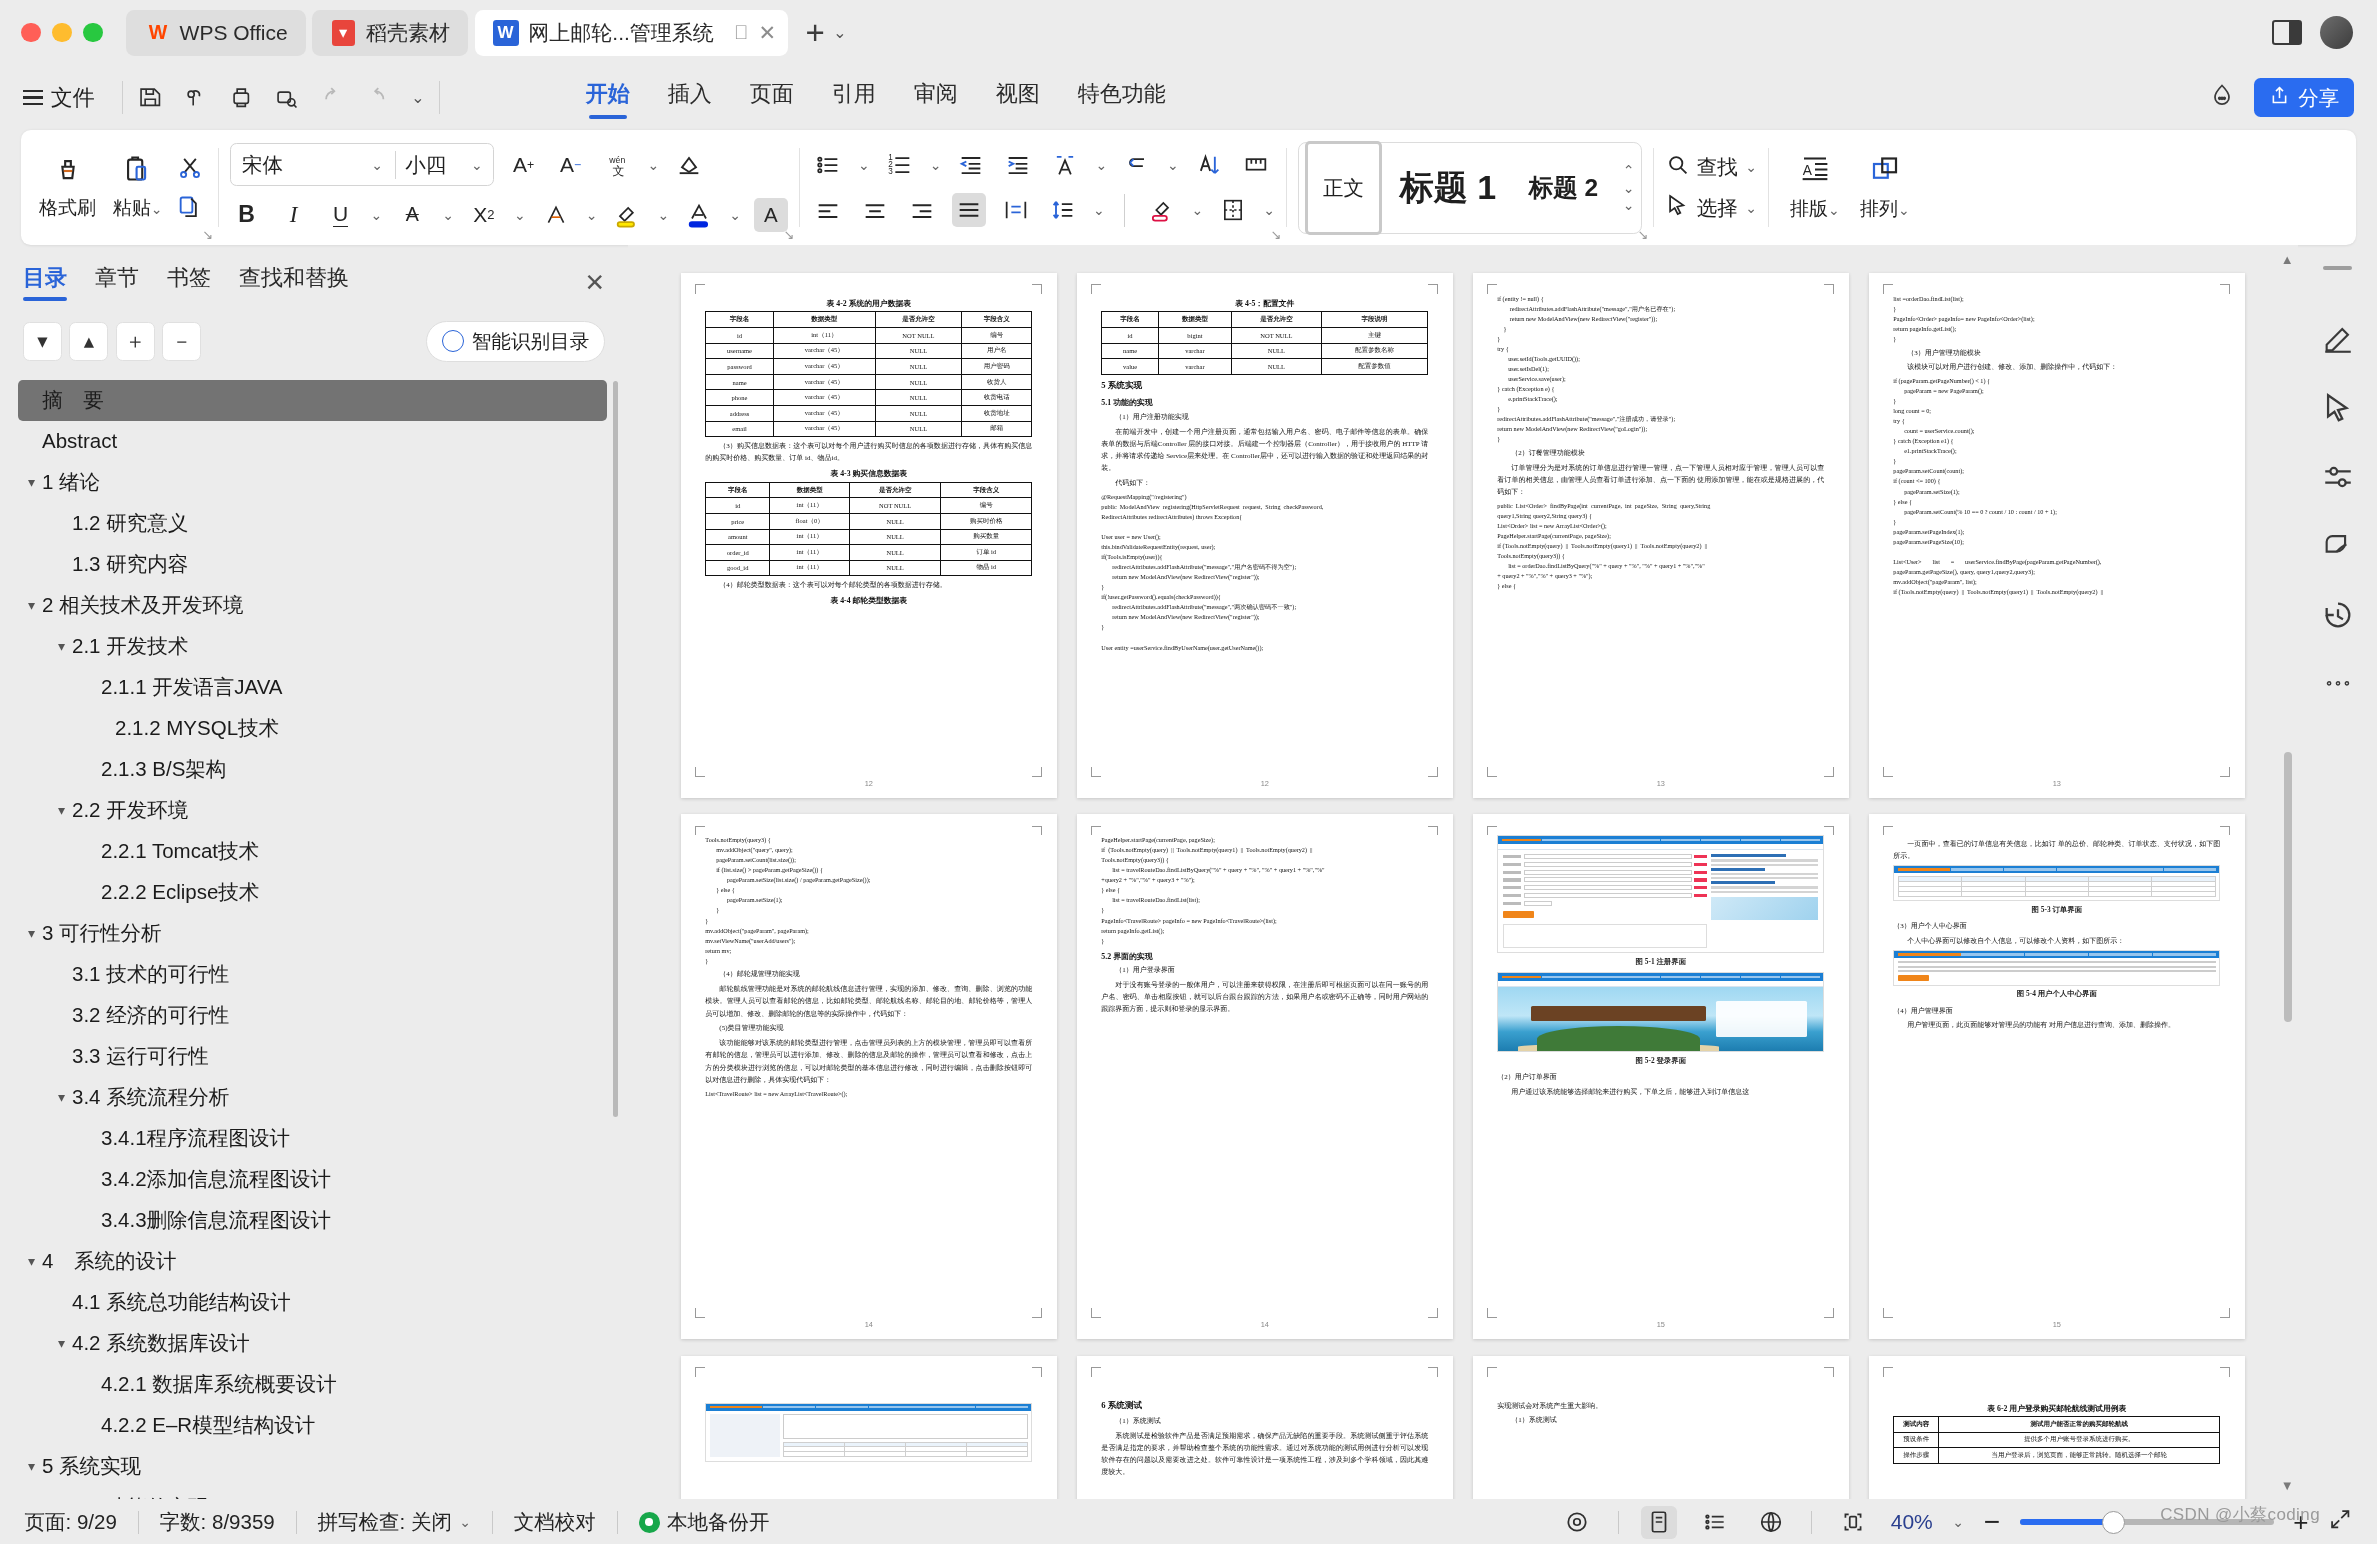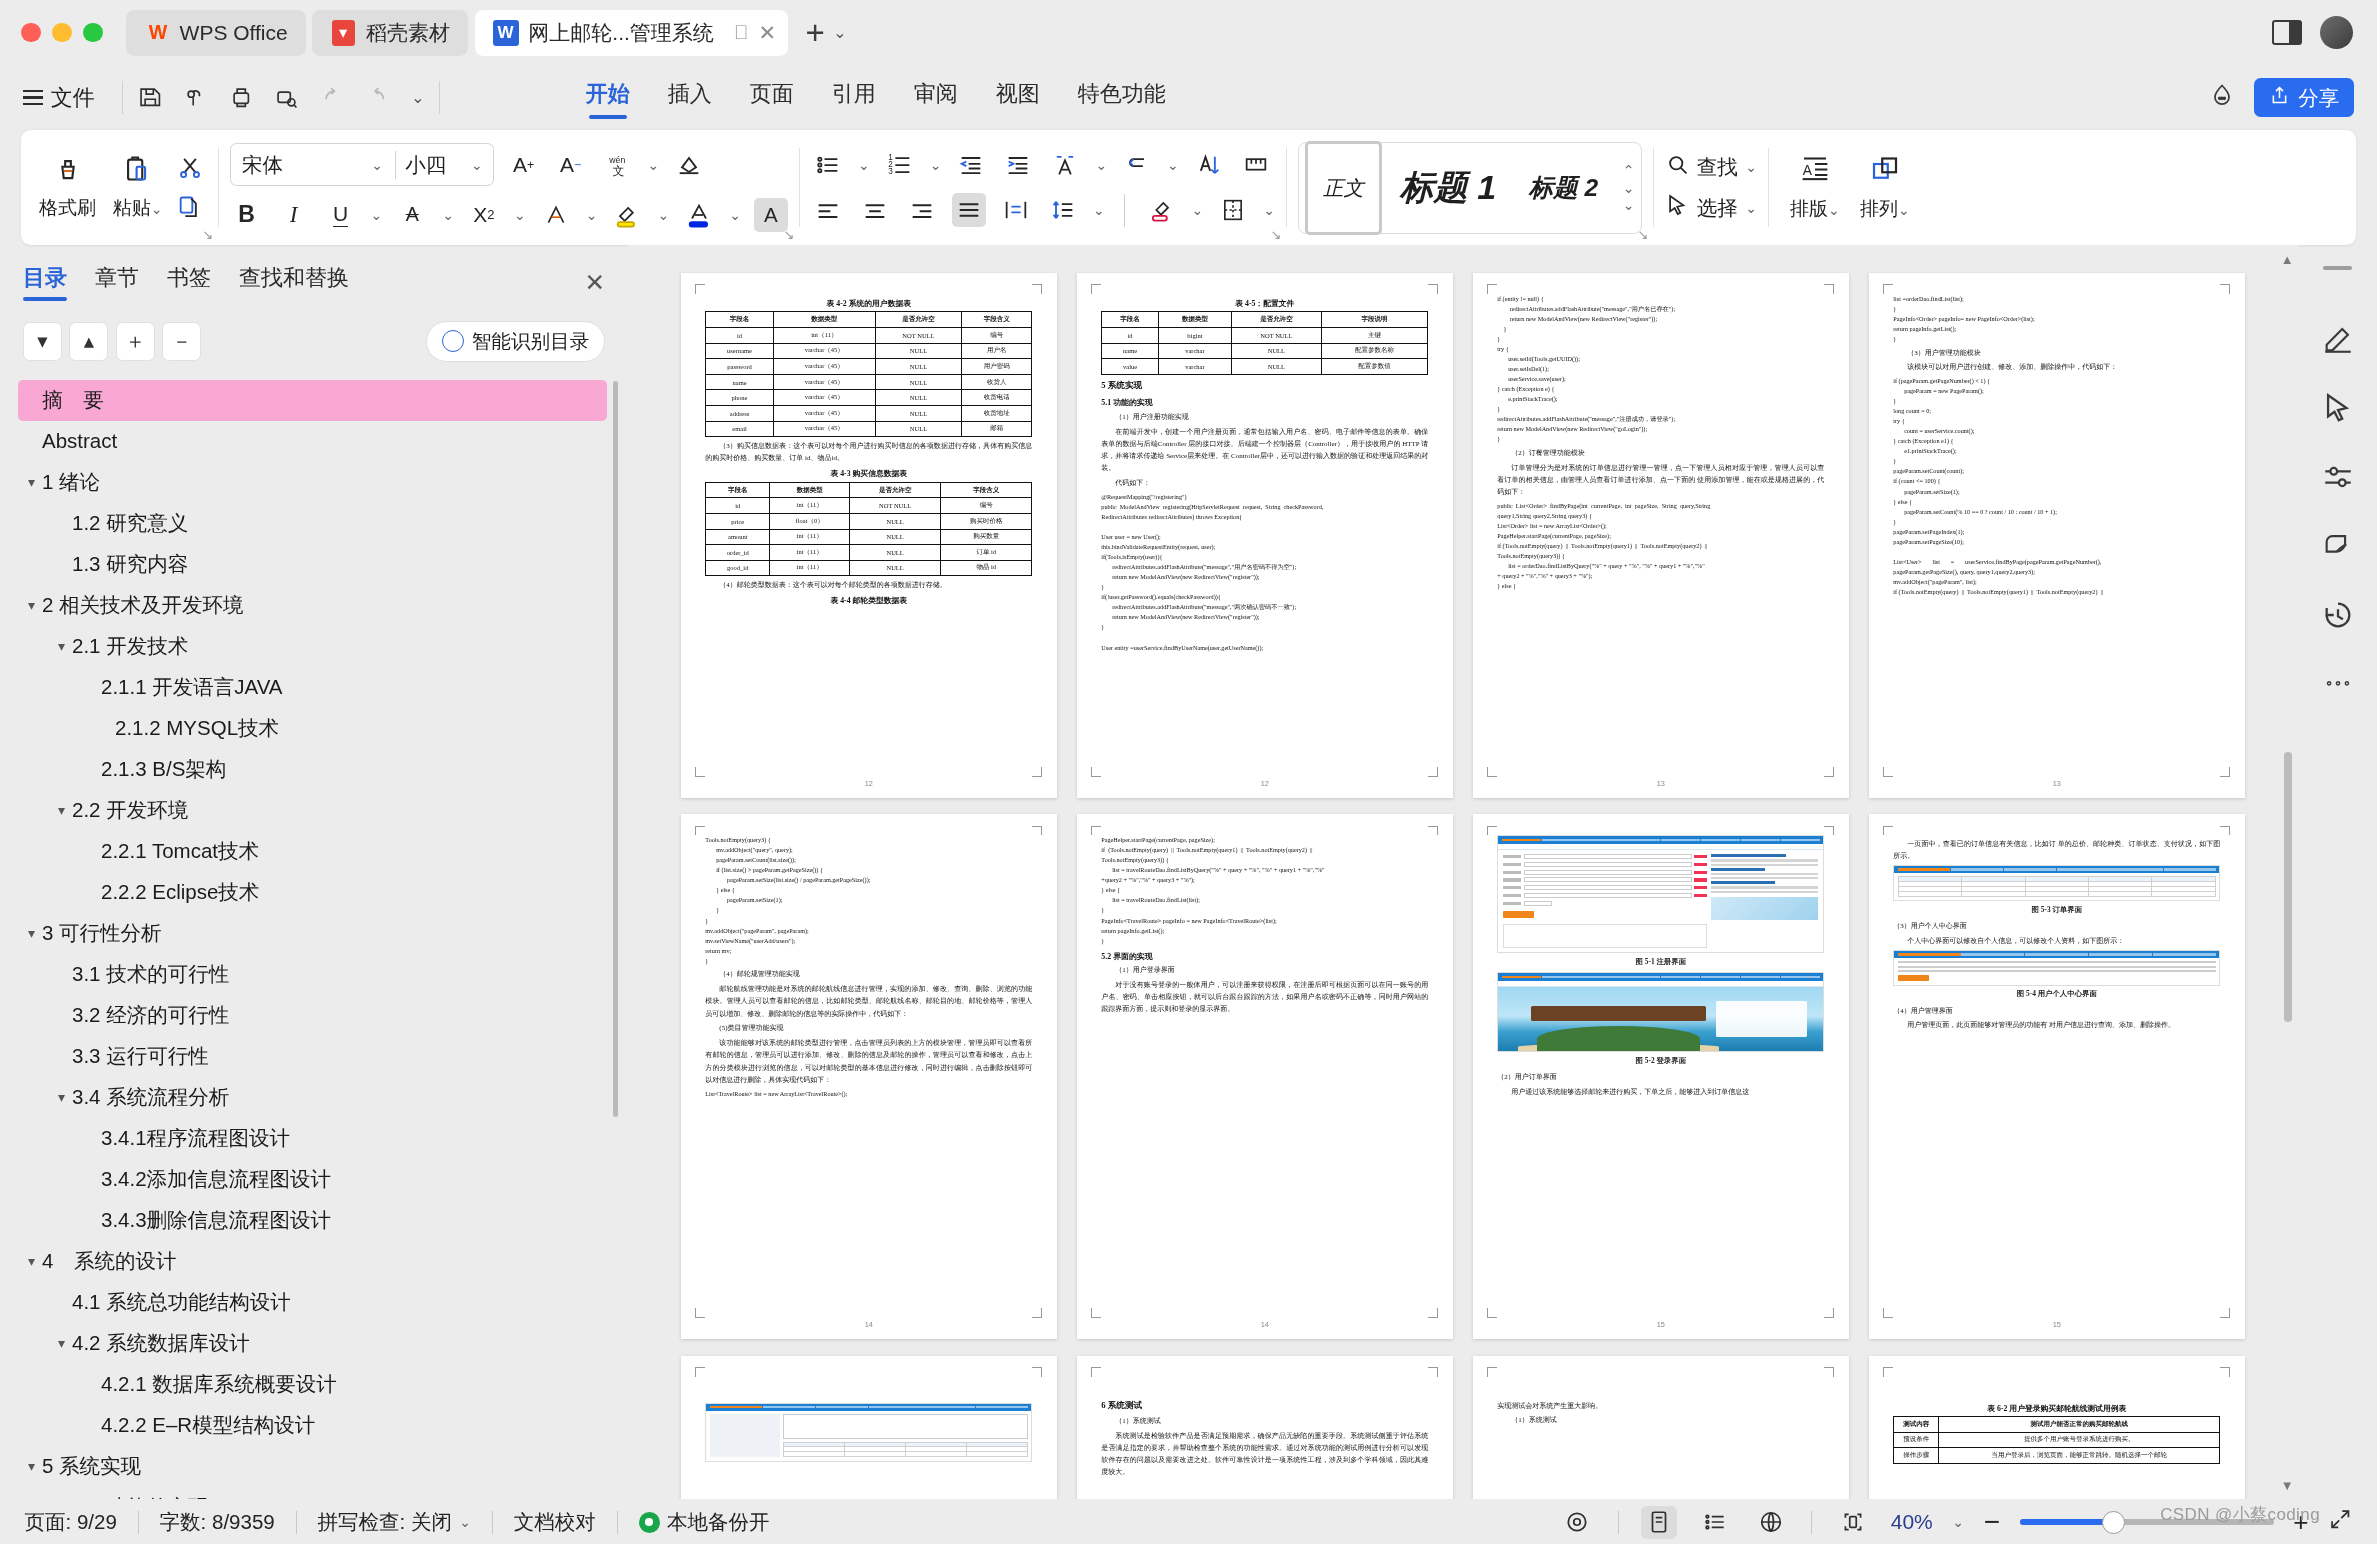--- a/index.html
+++ b/index.html
@@ -68,21 +68,21 @@
   .bigbtn .lbl { font-size:19px; color:#1f1f1f; white-space:nowrap;}
   .stack2 { display:flex; flex-direction:column; gap:6.5px; align-items:center; }
   .rowicons { display:flex; align-items:center; gap:13px; }
   .icobtn { width:34px;height:34px; display:flex; align-items:center; justify-content:center; border-radius:4.9px; font-size:21px; color:#262626;}
   .icobtn.sel { background:#dcdcdc; }
   .fontbox { display:flex; align-items:center; border:1.3px solid #d4d4d4; border-radius:6.5px; height:43px; overflow:hidden; background:#fff;}
   .fontname { width:164px; padding:0 11.5px; font-size:20.5px; display:flex; align-items:center; justify-content:space-between;gap:27px;}
   .fontsize { width:98px; padding:0 9.8px; font-size:20.5px; display:flex; align-items:center; justify-content:space-between; border-left:1.3px solid #d4d4d4;}
   .dd { font-size:14px; color:#666; }
   .styles-box { width:344px; height:92px; border:1.3px solid #dcdcdc; border-radius:8.2px; display:flex; align-items:center; padding:4.9px 6.5px; gap:3.3px; background:#fff;}
-  .stylechip { height:94px; display:flex; align-items:center; justify-content:center; padding: 0 14.7px; border-radius:4.9px; white-space:nowrap;font-style:italic;}
+  .stylechip { height:94px; display:flex; align-items:center; justify-content:center; padding: 0 14.7px; border-radius:4.9px; white-space:nowrap;}
   .stylechip.sel { border:3.3px solid #c9c9c9; }
   .style-normal { font-size:20.5px; }
   .style-h1 { font-size:34px; font-weight:700; }
   .style-h2 { font-size:24.5px; font-weight:700; }
   .style-arrows { display:flex; flex-direction:column; gap:1.6px; margin-left:auto; color:#666; font-size:14px; align-items:center;}
   .labeled { display:flex; align-items:center; gap:7.4px; font-size:20.5px; color:#1f1f1f; white-space:nowrap;}
   .col2 { display:flex; flex-direction:column; gap:11.5px; }
   .dlg-arrow { position:absolute; right:4.9px; bottom:3.3px; font-size:13px; color:#9a9a9a; }
   .colbtn { display:flex; flex-direction:column; align-items:center; gap:4.1px; width:70px; font-size:19px;}
 
@@ -96,21 +96,21 @@
   .nav-tab.active { color:#2a64d8; font-weight:600;}
   .nav-tab.active:after { content:''; position:absolute; left:0; right:0; bottom:0; height:4.1px; background:#2a64d8; border-radius:2.5px;}
   .nav-close { margin-left:auto; font-size:24.5px; color:#555; }
   .nav-ctrl { display:flex; align-items:center; gap:7.4px; padding: 19.6px 23px 11.5px 23px;}
   .sqbtn { width:39px; height:39px; background:#fff; border:0.8px solid #e0e0e0; border-radius:6.5px; display:flex; align-items:center; justify-content:center; font-size:20.5px; color:#333;}
   .smart-btn { margin-left:auto; display:flex; align-items:center; gap:8.2px; height:41px; padding: 0 14.7px; background:#fff; border:0.8px solid #dedede; border-radius:21px; font-size:19.6px;}
   .smart-circle { width:22px;height:22px;border-radius:50%;border:1.6px solid #2a64d8; display:flex;align-items:center;justify-content:center;}
   .toc { flex:1; overflow:hidden; padding: 6.5px 0 0 0; position:relative; }
   .toc-scroll-thumb { position:absolute; right:9.8px; top:8.2px; width:5.7px; height:736px; background:#b9b9b9; border-radius:3.3px;}
   .toc-item { display:flex; align-items:center; height:41px; font-size:20.5px; color:#1b1b1b; white-space:nowrap; }
-  .toc-item.sel { background:#f9a8d4; border-radius:4.9px; margin: 0 21px 0 18px; }
+  .toc-item.sel { background:#737373; border-radius:4.9px; margin: 0 21px 0 18px; }
   .tri { width: 21px; display:inline-block; text-align:center; font-size:14px; color:#555; flex:none;}
   .tri.empty { color: transparent; }
 
   
   .docarea { flex:1; background:#ececec; position:relative; overflow:hidden; display:flex; }
   .pages { flex:1; display:grid; grid-template-columns: repeat(4, 396px); justify-content:center;
            gap: 0px; padding: 19.6px 0 0 0; align-content:start; }
   .page { width: 376px; height: 525px; background:#fff; margin: 8.2px 9.8px; position:relative;
           box-shadow: 0 0.8px 3.3px rgba(0,0,0,.16); overflow:hidden; }
   .pg-inner { position:absolute; inset: 21px 24.5px 18px 24.5px; }

